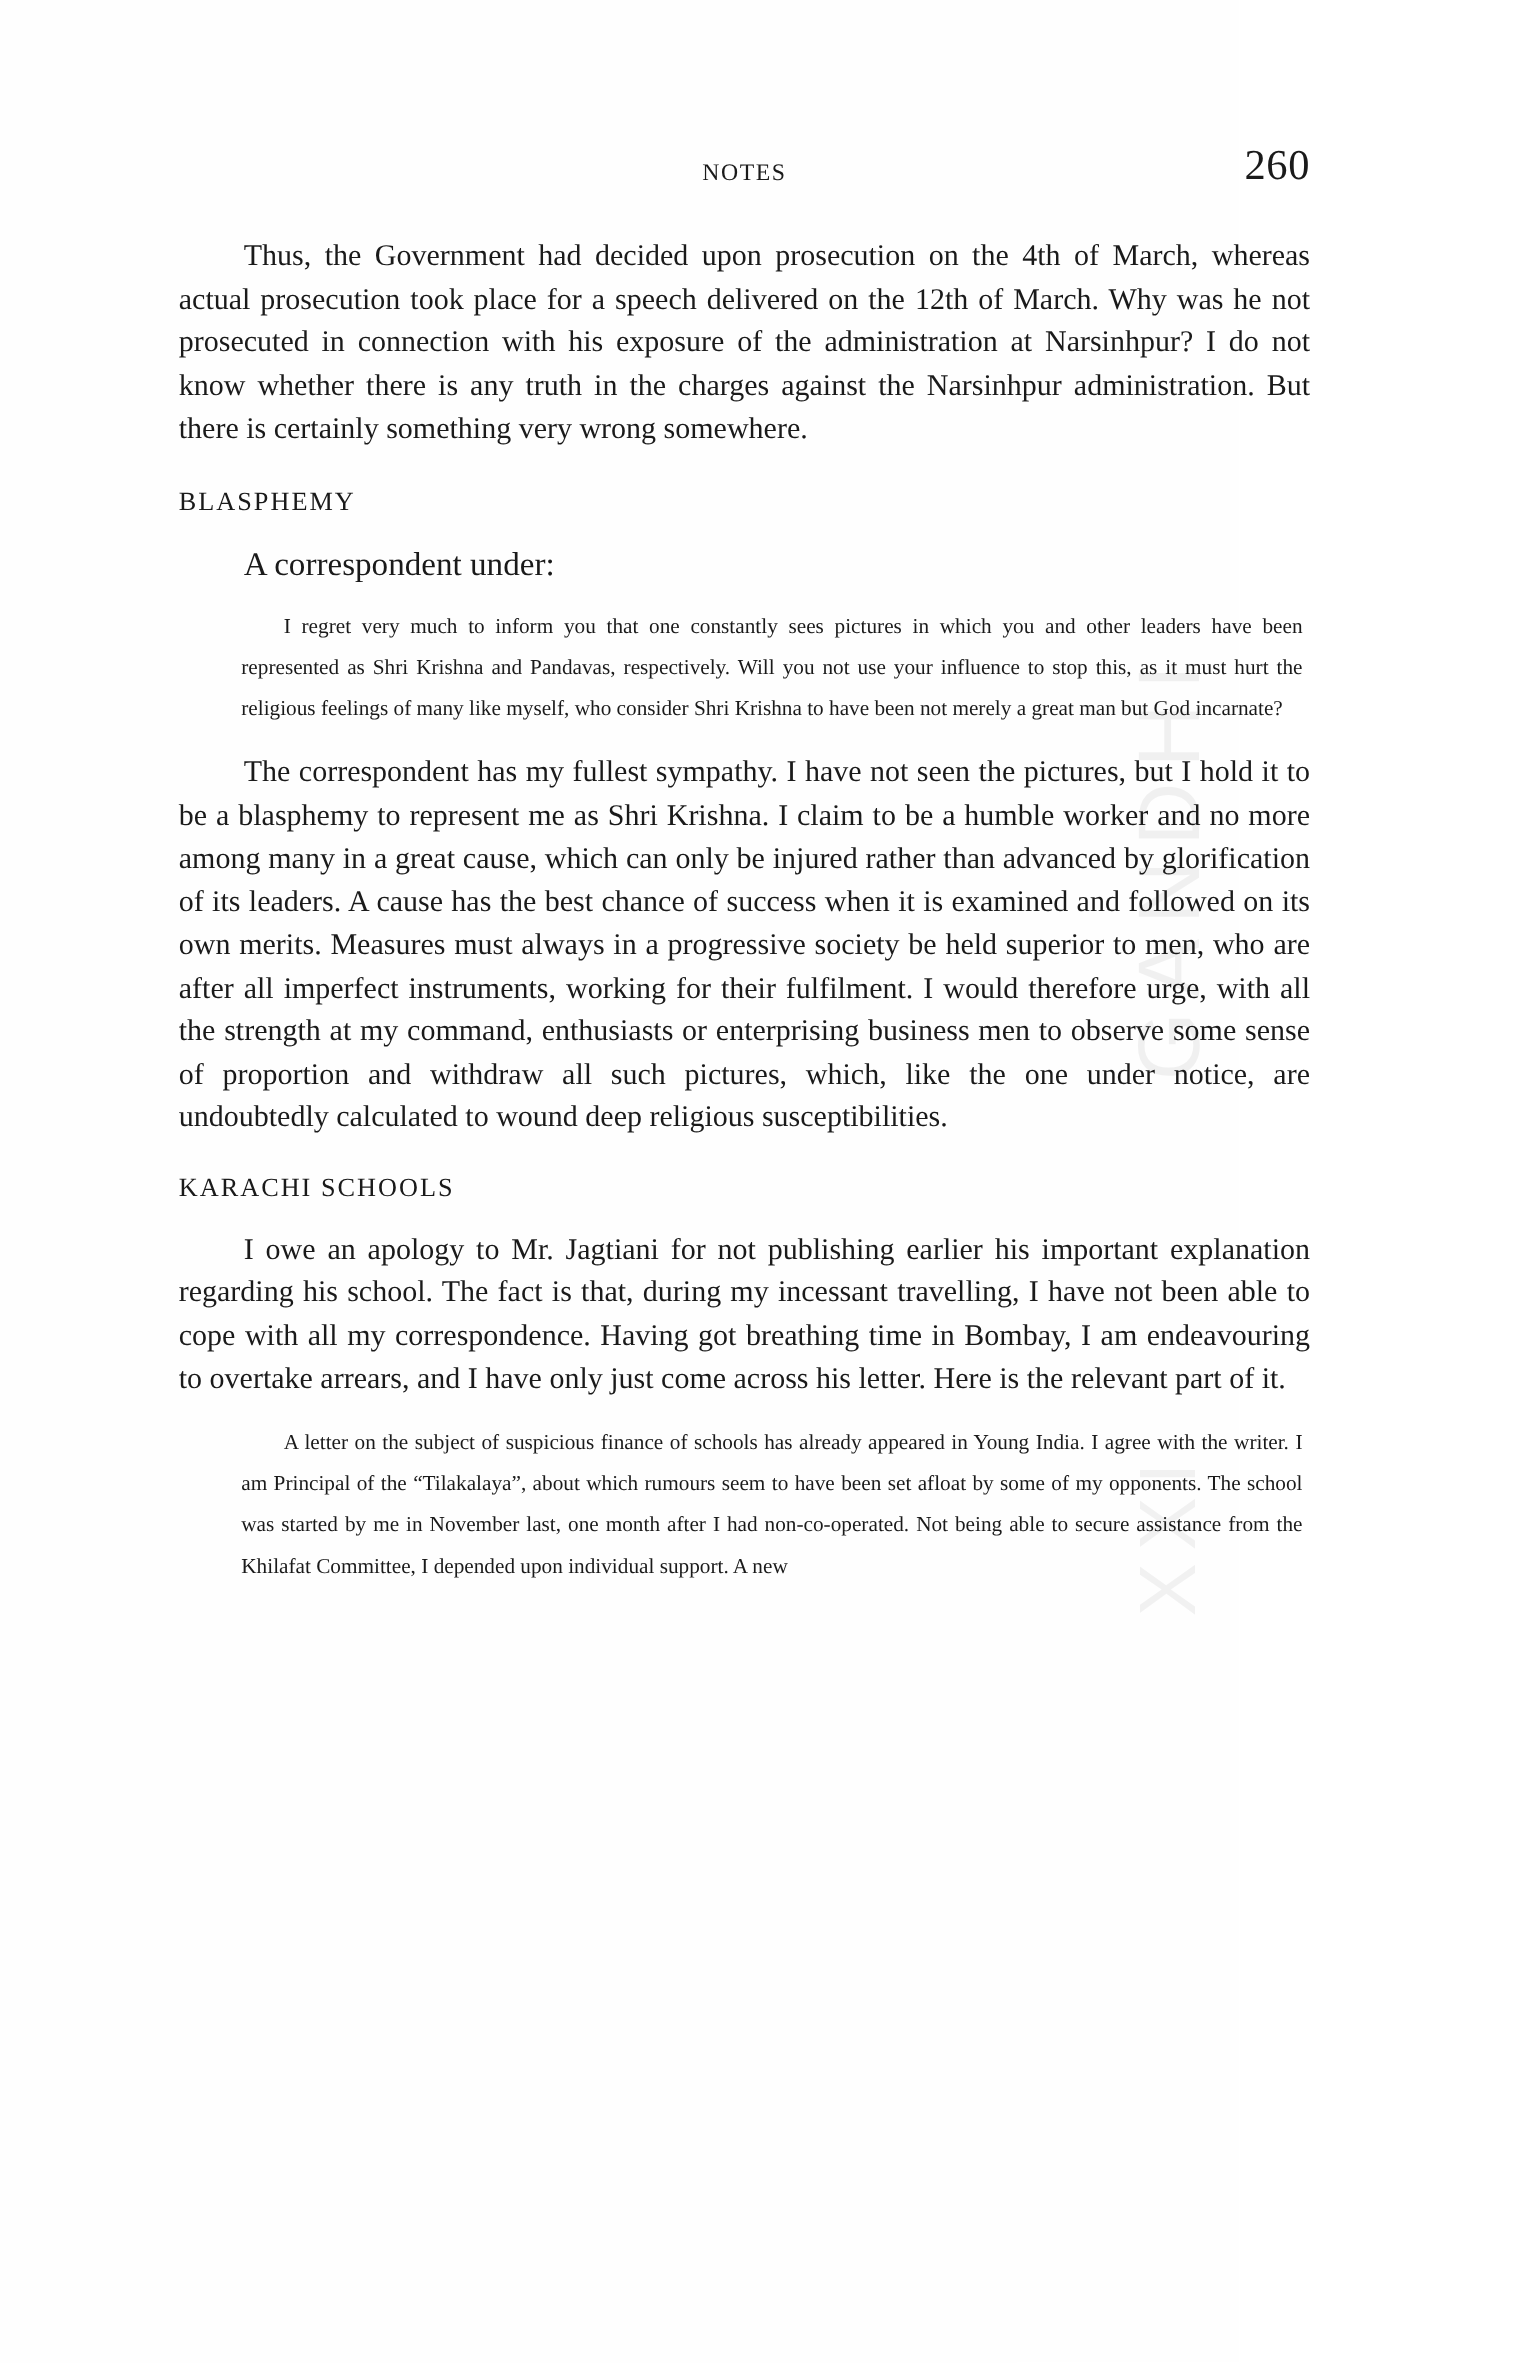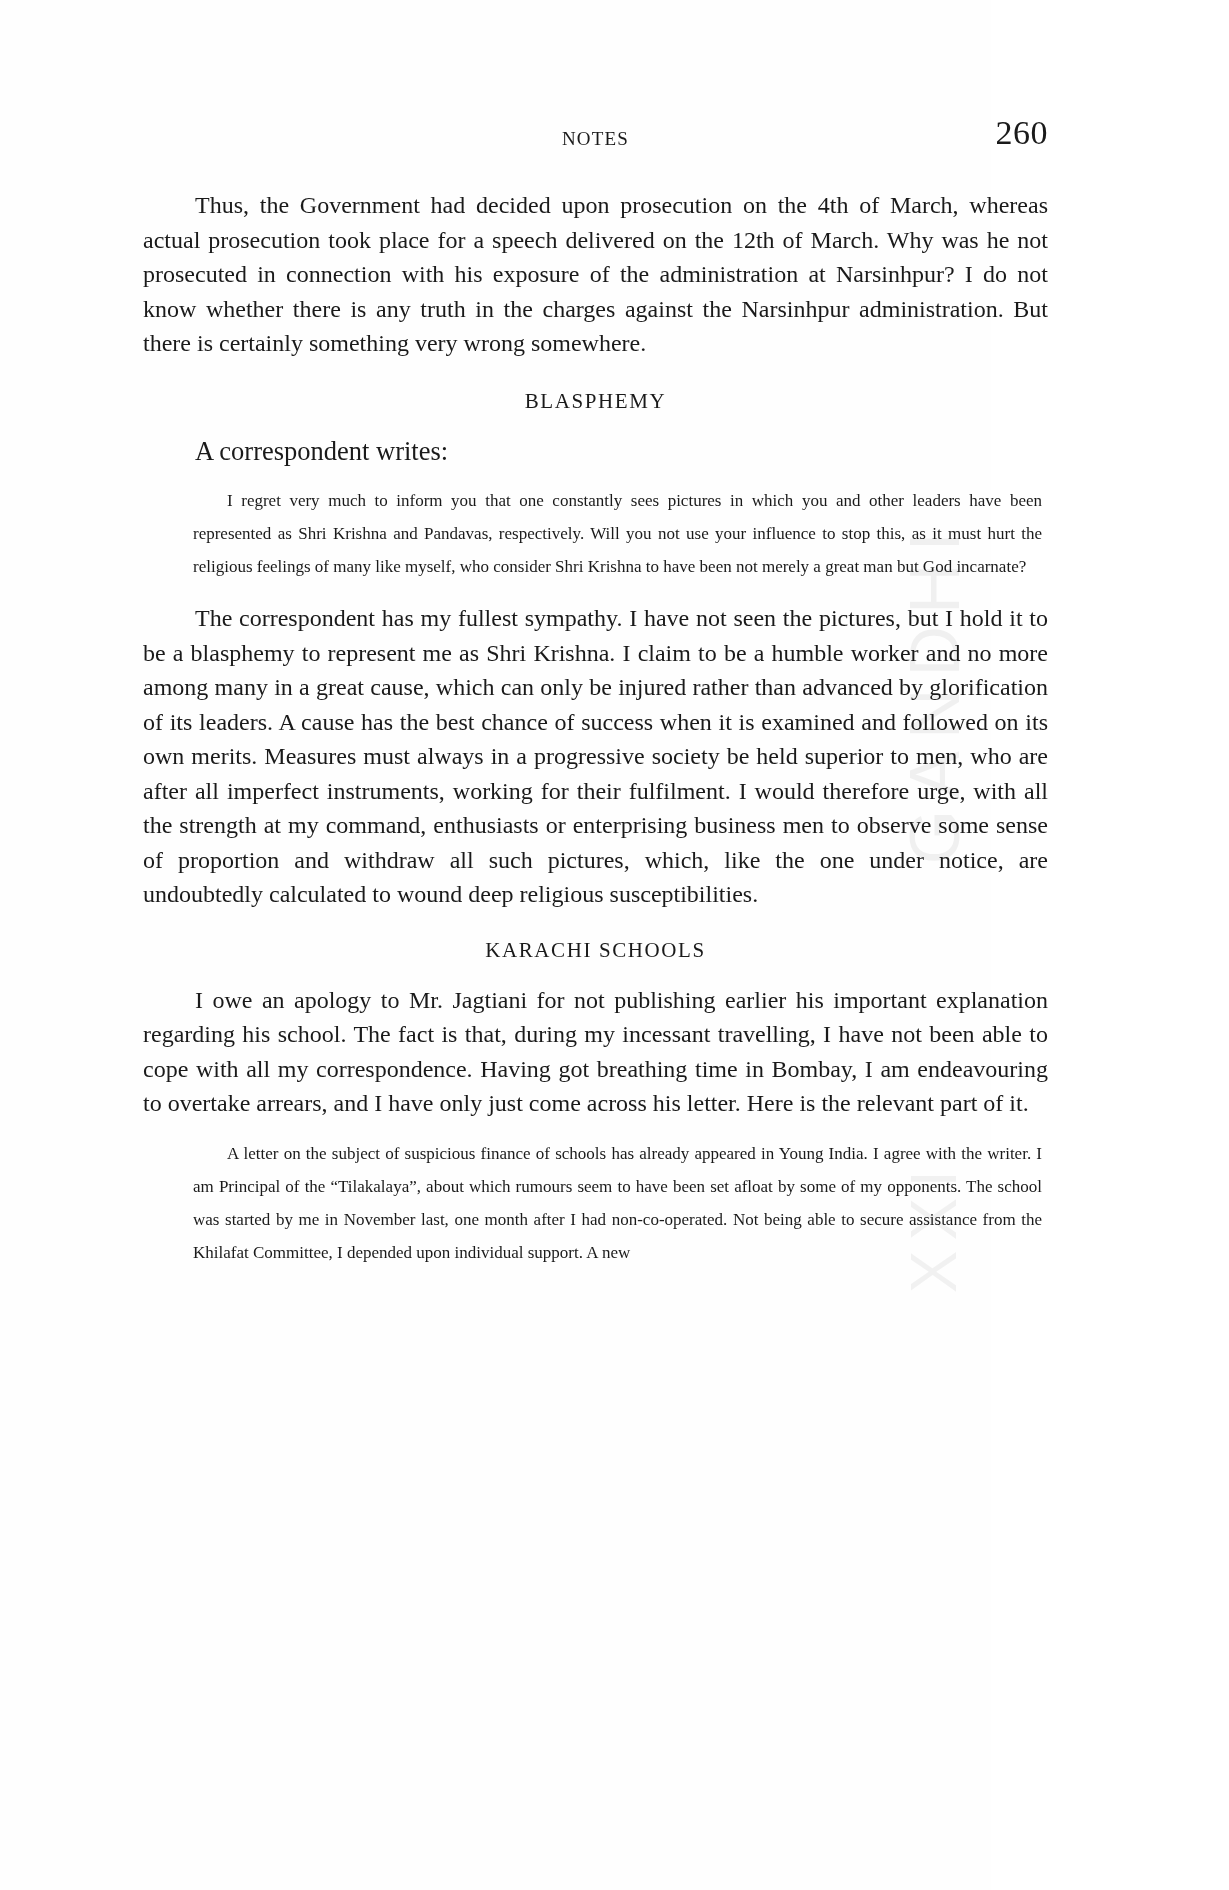--- a/index.html
+++ b/index.html
@@ -54,21 +54,20 @@
   }
   p.body-par {
     margin: 0 0 0 0;
     font-size: 24px;
     line-height: 34.5px;
     text-align: justify;
     text-justify: inter-word;
     text-indent: 52px;
   }
   .section-head {
-    text-align: center;
     font-size: 21px;
     font-variant: small-caps;
     text-transform: uppercase;
     letter-spacing: 1.6px;
     margin: 28px 0 20px 0;
   }
   .section-head.karachi {
     margin: 26px 0 20px 0;
   }
   .lead-line {
@@ -131,21 +130,21 @@
 
     <div class="header-row">
       <div class="running-head">Notes</div>
       <div class="folio">260</div>
     </div>
 
     <p class="body-par">Thus, the Government had decided upon prosecution on the 4th of March, whereas actual prosecution took place for a speech delivered on the 12th of March. Why was he not prosecuted in connection with his exposure of the administration at Narsinhpur? I do not know whether there is any truth in the charges against the Narsinhpur administration. But there is certainly something very wrong somewhere.</p>
 
     <div class="section-head">Blasphemy</div>
 
-    <div class="lead-line">A correspondent writes:</div>
+    <div class="lead-line">A correspondent under:</div>
 
     <blockquote class="quote">
       <p>I regret very much to inform you that one constantly sees pictures in which you and other leaders have been represented as Shri Krishna and Pandavas, respectively. Will you not use your influence to stop this, as it must hurt the religious feelings of many like myself, who consider Shri Krishna to have been not merely a great man but God incarnate?</p>
     </blockquote>
 
     <p class="body-par">The correspondent has my fullest sympathy. I have not seen the pictures, but I hold it to be a blasphemy to represent me as Shri Krishna. I claim to be a humble worker and no more among many in a great cause, which can only be injured rather than advanced by glorification of its leaders. A cause has the best chance of success when it is examined and followed on its own merits. Measures must always in a progressive society be held superior to men, who are after all imperfect instruments, working for their fulfilment. I would therefore urge, with all the strength at my command, enthusiasts or enterprising business men to observe some sense of proportion and withdraw all such pictures, which, like the one under notice, are undoubtedly calculated to wound deep religious susceptibilities.</p>
 
     <div class="section-head karachi">Karachi Schools</div>
 
     <p class="body-par">I owe an apology to Mr. Jagtiani for not publishing earlier his important explanation regarding his school. The fact is that, during my incessant travelling, I have not been able to cope with all my correspondence. Having got breathing time in Bombay, I am endeavouring to overtake arrears, and I have only just come across his letter. Here is the relevant part of it.</p>

